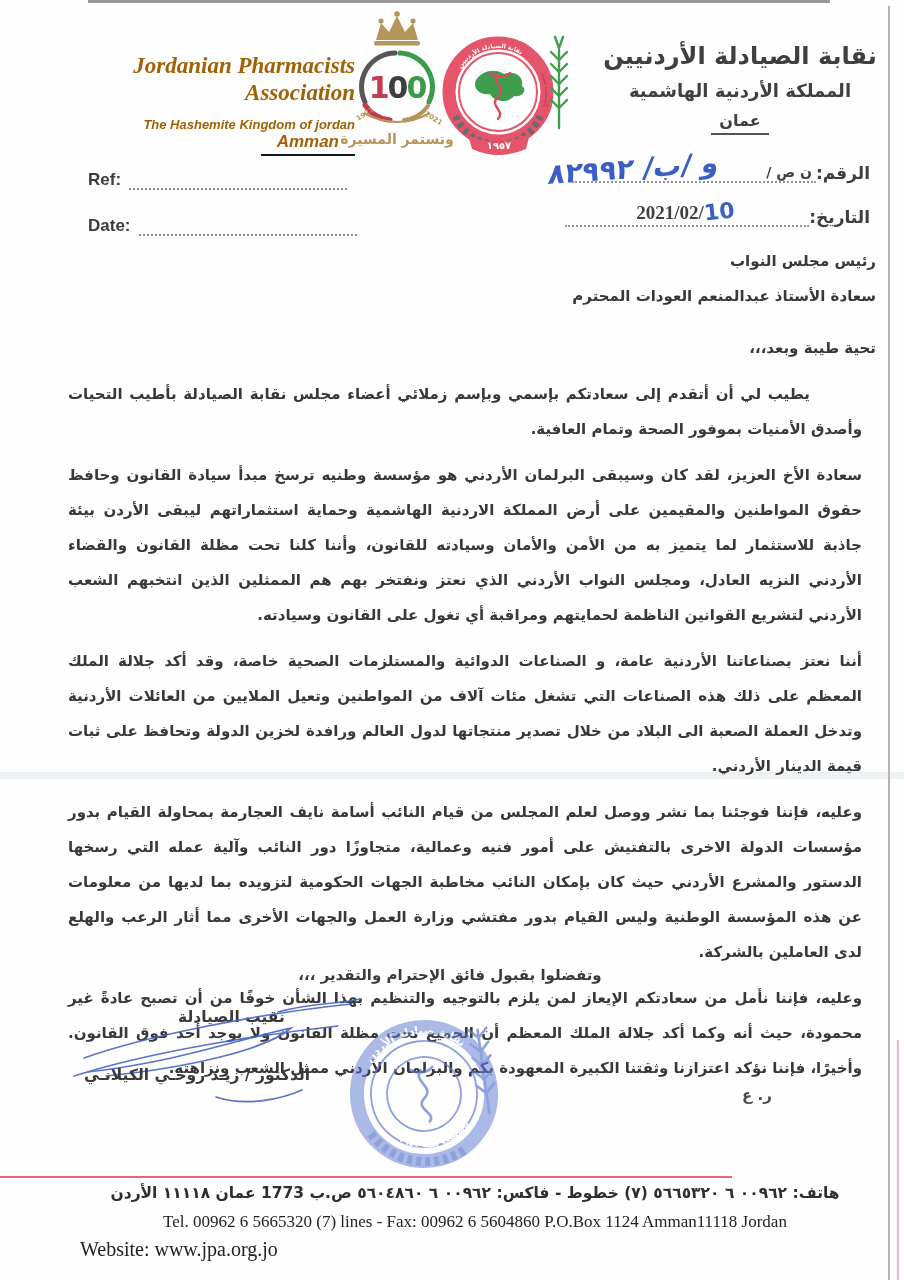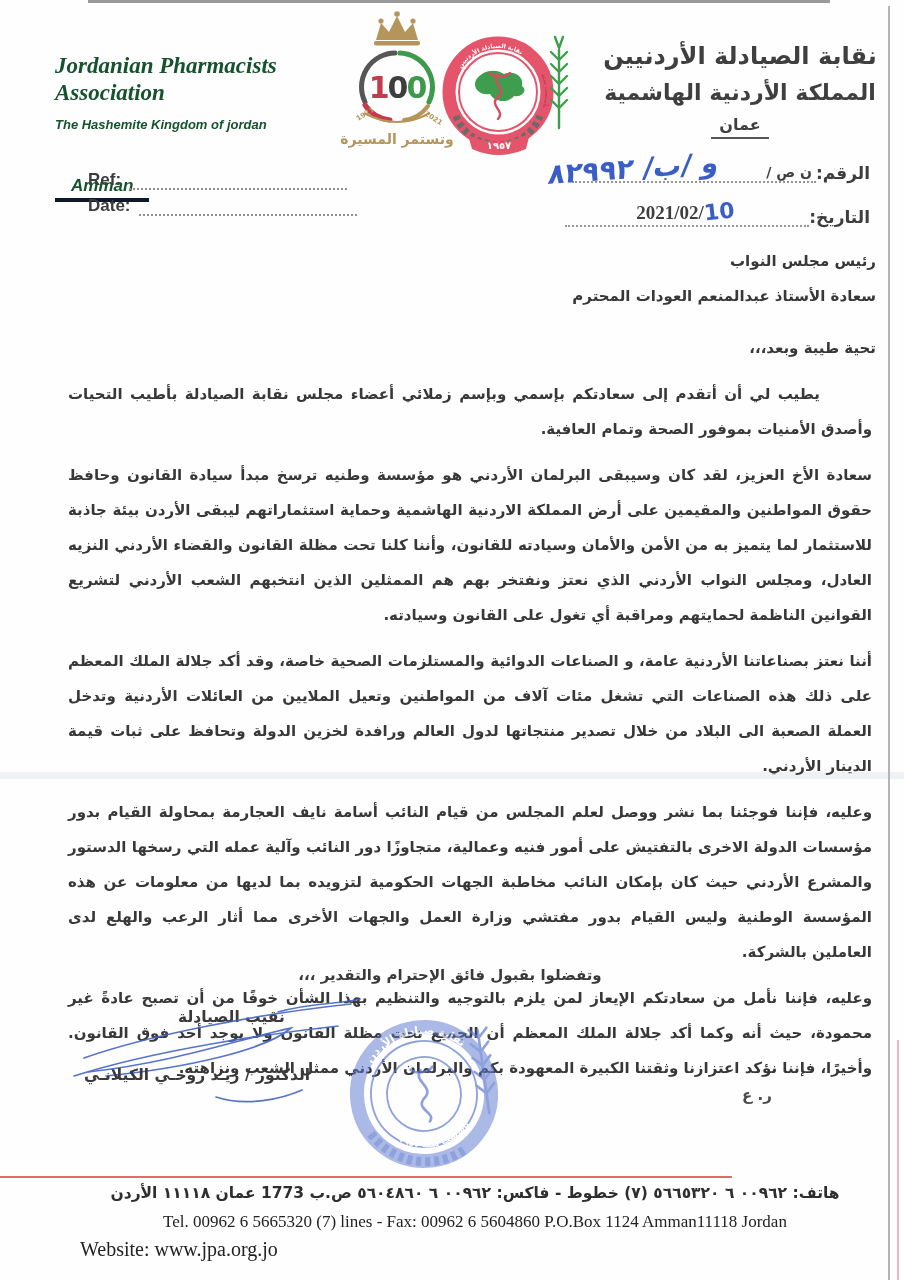--- a/index.html
+++ b/index.html
@@ -8,28 +8,28 @@
     background:#fffefe; overflow:hidden;
     font-family:"DejaVu Sans", sans-serif; color:#3a3a3a;
   }
   
   .scan-top    { position:absolute; left:88px; top:0; width:742px; height:3px; background:#9a9a9a; }
   .scan-right  { position:absolute; left:888px; top:6px; width:2px; height:1274px; background:#b4b4b4; }
   .scan-pink   { position:absolute; left:897px; top:1040px; width:2px; height:240px; background:#f0b8be; }
   .scan-band   { position:absolute; left:0; top:772px; width:904px; height:7px; background:rgba(220,228,236,.45); }
 
   
-  .en-block { position:absolute; left:55px; top:52px; width:300px; text-align:left; color:#14532d; }
+  .en-block { position:absolute; left:55px; top:52px; width:300px; text-align:right; color:#a16207; }
   .en-org   { font-family:"Liberation Serif", serif; font-style:italic; font-weight:bold; font-size:23px; line-height:27px; }
   .en-kingdom { font-family:"Liberation Sans", sans-serif; font-style:italic; font-weight:bold; font-size:13px; margin-top:11px; }
-  .en-amman { display:inline-block; font-family:"Liberation Sans", sans-serif; font-style:italic; font-weight:bold; font-size:17px; border-bottom:4px solid #0f172a; padding:0 16px 2px;margin-top:44px; }
+  .en-amman { display:inline-block; font-family:"Liberation Sans", sans-serif; font-style:italic; font-weight:bold; font-size:17px; border-bottom:2px solid #0f172a; padding:0 16px 2px; }
 
   .ar-block { position:absolute; left:600px; top:42px; width:280px; text-align:center; color:#3f3f3f; direction:rtl; }
   .ar-org     { font-weight:bold; font-size:24px; }
-  .ar-kingdom { font-weight:bold; font-size:22px; margin-top:10px; }
+  .ar-kingdom { font-weight:bold; font-size:18px; margin-top:10px; }
   .ar-amman   { display:inline-block; font-weight:bold; font-size:16px; margin-top:10px; border-bottom:2px solid #555; padding:0 8px 3px; letter-spacing:2px; }
 
   .logo { position:absolute; }
   svg text { font-family:"DejaVu Sans", sans-serif; }
 
   
   .ref-en { position:absolute; left:88px; font-family:"Liberation Sans", sans-serif; font-weight:bold;
             font-size:17px; color:#3c3c3c; display:flex; align-items:flex-end; }
   .ref-en .dots { display:inline-block; width:218px; height:15px; border-bottom:2px dotted #8f8f8f; margin-left:8px; }
 
@@ -41,21 +41,21 @@
   .hand-ref { font-size:28px; line-height:22px; transform:rotate(-4deg) skewX(-10deg); white-space:nowrap; letter-spacing:2px; }
   .date-line { justify-content:center; }
   .printed-date { font-family:"Liberation Serif", serif; font-weight:bold; font-size:19px; }
   .hand-date { font-size:22px; line-height:18px; transform:rotate(-6deg); display:inline-block; }
 
   
   .letter { position:absolute; left:68px; top:244px; width:808px; direction:rtl; text-align:justify;
             font-size:15px; font-weight:bold; color:#383838; line-height:35px; }
   .letter .addr { text-align:right; }
   .letter .salutation { margin-top:17px; }
-  .letter p { margin:11px 4px 0 0; }
+  .letter p { margin:11px 14px 0 0; }
   .letter p.indent { text-indent:52px; }
 
   .closing { position:absolute; left:150px; top:966px; width:600px; text-align:center; direction:rtl;
              font-size:15px; font-weight:bold; color:#3a3a3a; }
 
   
   .sig-title { position:absolute; left:178px; top:1008px; direction:rtl; font-size:15.5px; font-weight:bold; color:#3a3a3a; }
   .sig-name  { position:absolute; left:84px;  top:1066px; direction:rtl; font-size:15.5px; font-weight:bold; color:#3a3a3a; }
   .sig-scribble { position:absolute; left:66px; top:996px; }
   .initials { position:absolute; left:742px; top:1086px; direction:rtl; font-size:15px; font-weight:bold; color:#4a4a4a; }
@@ -146,21 +146,21 @@
   <div class="ar-block">
     <div class="ar-org">نقابة الصيادلة الأردنيين</div>
     <div class="ar-kingdom">المملكة الأردنية الهاشمية</div>
     <div><span class="ar-amman">عمان</span></div>
   </div>
 
   <div class="ref-en" style="top:170px;">
     <span>Ref:</span>
     <span class="dots"></span>
   </div>
-  <div class="ref-en" style="top:196px;">
+  <div class="ref-en" style="top:216px;">
     <span>Date:</span>
     <span class="dots"></span>
   </div>
 
   <div class="ar-num" style="top:158px;">
     <span class="lbl">الرقم:</span>
     <span class="line">
       <span class="printed-ref">ن ص /</span>
       <span class="hand hand-ref">و /ب/ ٨٢٩٩٢</span>
     </span>

